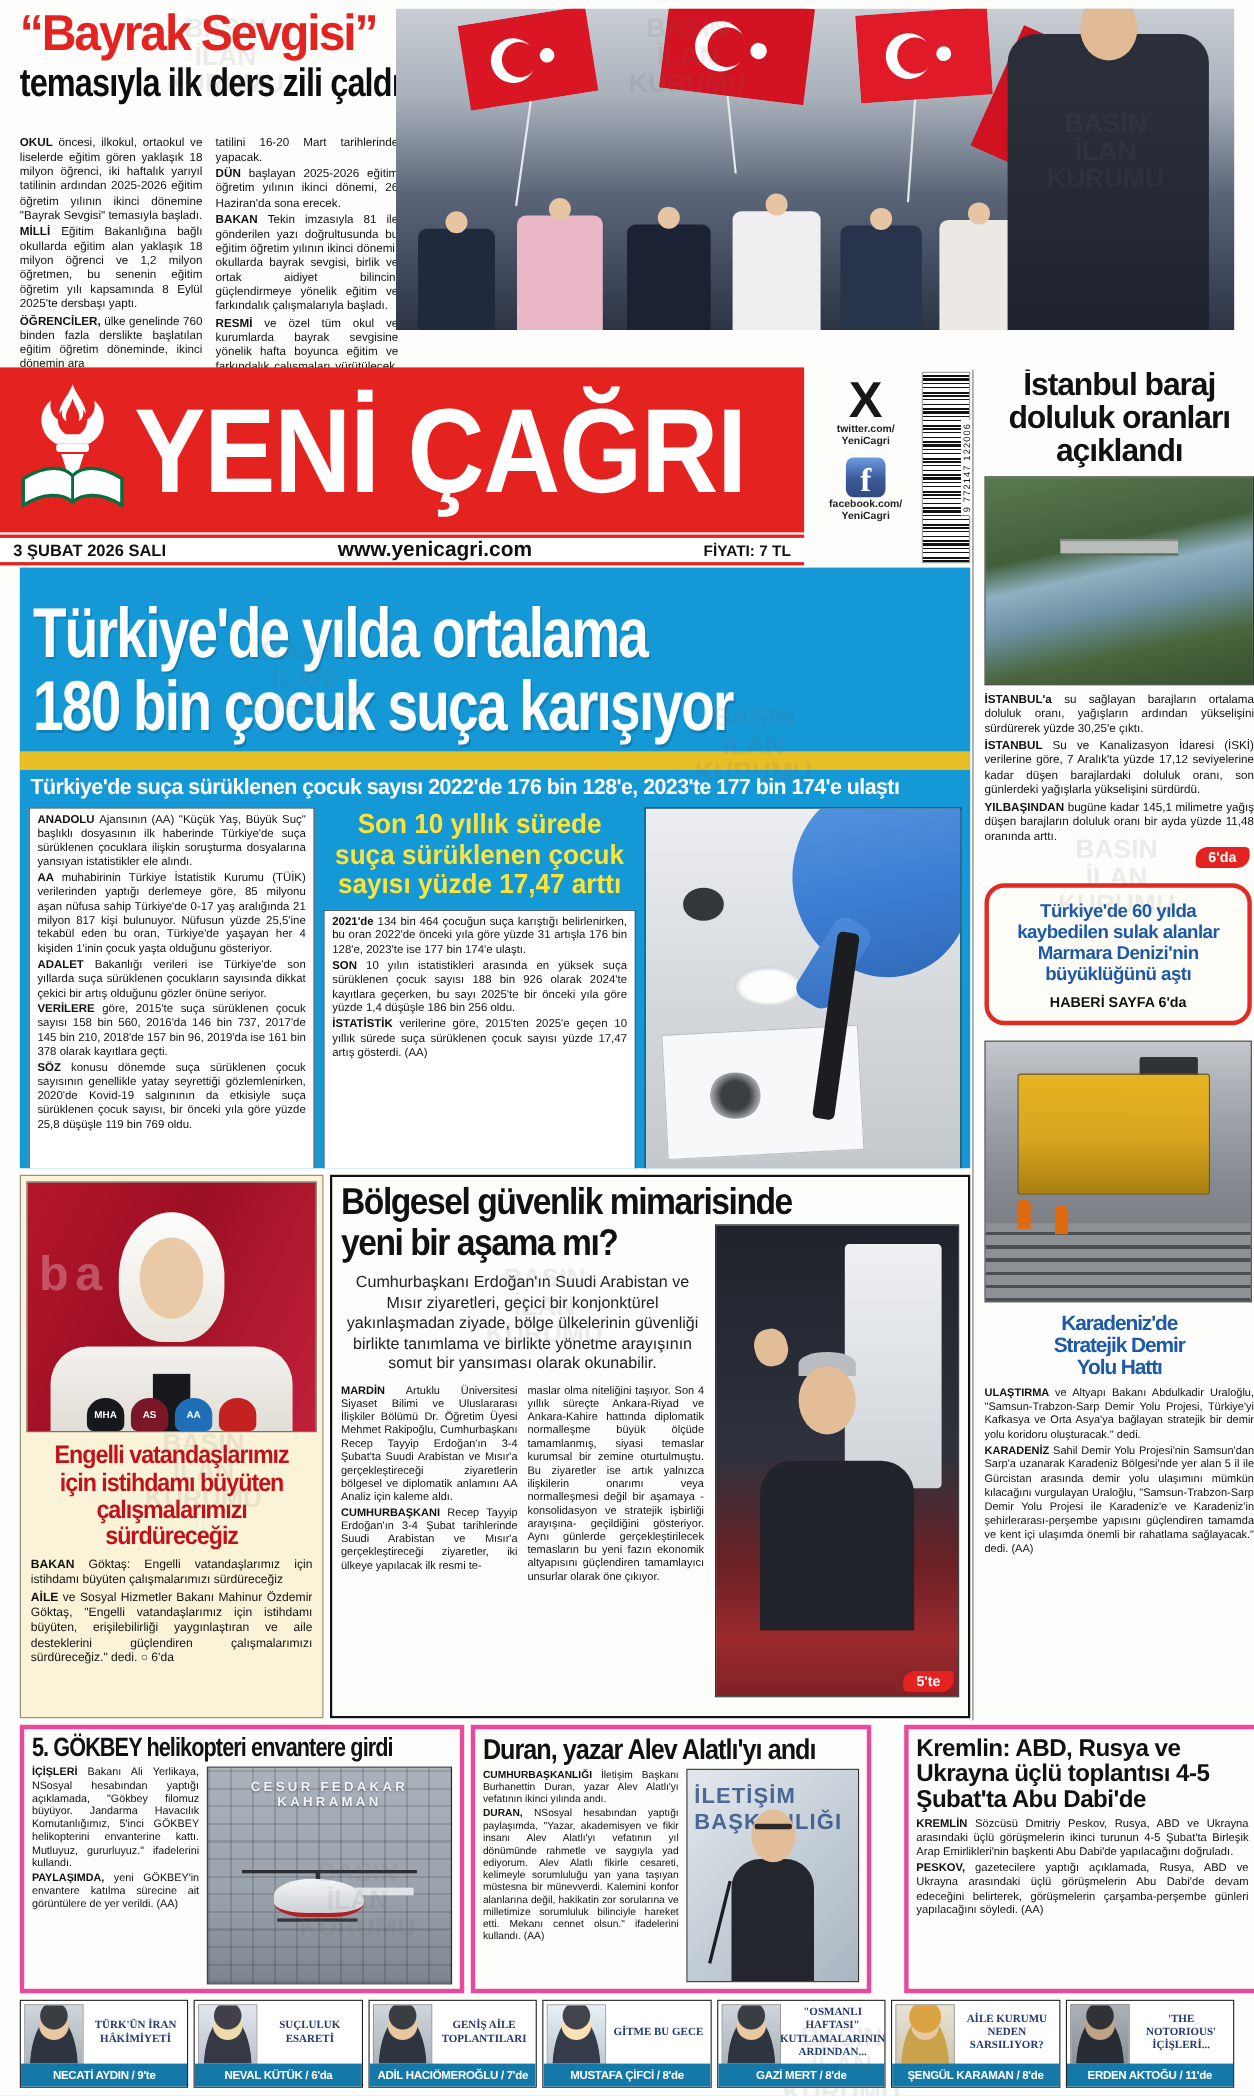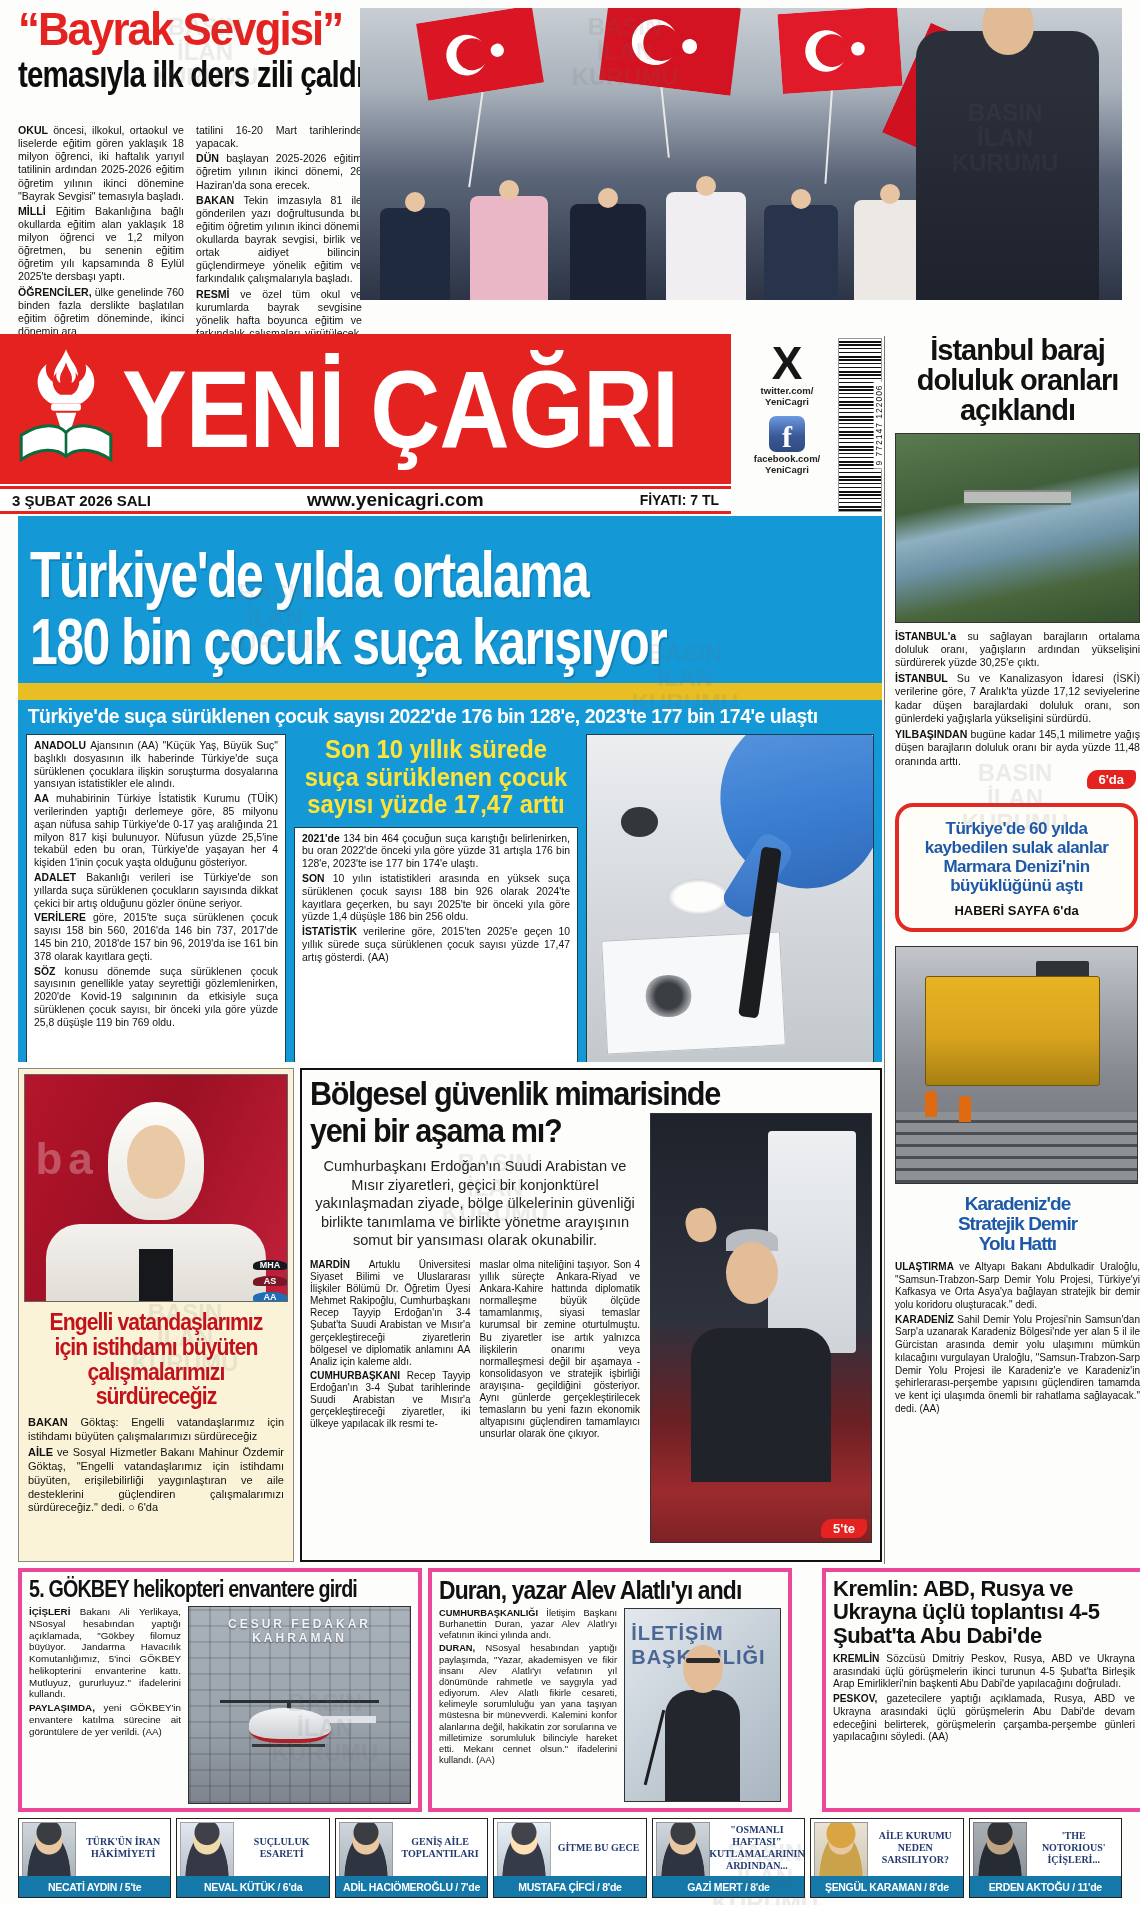--- a/index.html
+++ b/index.html
@@ -117,21 +117,21 @@
   .en-ghost{position:absolute;left:4%;top:26%;width:100%;color:rgba(255,255,255,.28);
      font-size:44px;font-weight:800;letter-spacing:6px;white-space:nowrap;}
   .en-scarf{position:absolute;left:50%;top:12%;transform:translateX(-50%);width:96px;height:118px;
      border-radius:50% 50% 42% 42%;background:linear-gradient(180deg,#fdfdfb,#e9e6df);}
   .en-face{position:absolute;left:50%;top:22%;transform:translateX(-50%);width:58px;height:74px;
      border-radius:50%;background:#eac9a6;}
   .en-jacket{position:absolute;left:50%;bottom:-6%;transform:translateX(-50%);width:84%;height:40%;
      background:linear-gradient(180deg,#f4f2ee,#ddd9d2);border-radius:34px 34px 0 0;}
   .en-shirt{position:absolute;left:50%;bottom:0;transform:translateX(-50%);width:34px;height:52px;background:#17181c;}
   .mics{position:absolute;left:0;bottom:0;width:100%;height:34px;display:flex;align-items:flex-end;
-     justify-content:center;gap:6px;flex-direction:column;}
+     justify-content:center;gap:6px;}
   .mic{width:34px;height:30px;border-radius:50% 50% 20% 20%;color:#fff;font-size:9px;font-weight:800;
      display:flex;align-items:center;justify-content:center;}
   .en-head{color:#c31119;font-weight:800;font-size:23px;line-height:1.08;text-align:center;
      letter-spacing:-1px;margin:8px 2px 7px;}
   .en-text{font-size:11px;line-height:1.26;text-align:justify;padding:0 9px;}
   
   .bolgesel{left:300px;top:1068px;width:582px;height:494px;border:2px solid #111;box-sizing:border-box;
      padding:6px 8px;overflow:hidden;}
   .bg-h{font-size:34px;font-weight:800;line-height:1.02;letter-spacing:-1.5px;}
   .bg-body{display:flex;gap:10px;margin-top:2px;}
@@ -473,21 +473,21 @@
     <div class="kr-text">
         <p><b>KREMLİN </b>Sözcüsü Dmitriy Peskov, Rusya, ABD ve Ukrayna arasındaki üçlü görüşmelerin ikinci turunun 4-5 Şubat'ta Birleşik Arap Emirlikleri'nin başkenti Abu Dabi'de yapılacağını doğruladı.</p>
         <p><b>PESKOV, </b>gazetecilere yaptığı açıklamada, Rusya, ABD ve Ukrayna arasındaki üçlü görüşmelerin Abu Dabi'de devam edeceğini belirterek, görüşmelerin çarşamba-perşembe günleri yapılacağını söyledi. (AA)</p>
       </div>
   </section>
 
   <footer class="abs columnists">
     <div class="cb">
       <div class="cb-photo"></div>
       <div class="cb-title">TÜRK'ÜN İRAN HÂKİMİYETİ</div>
-      <div class="cb-bar">NECATİ AYDIN / 5'te</div>
+      <div class="cb-bar">NECATİ AYDIN / 9'te</div>
     </div>
     <div class="cb">
       <div class="cb-photo"></div>
       <div class="cb-title">SUÇLULUK ESARETİ</div>
       <div class="cb-bar">NEVAL KÜTÜK / 6'da</div>
     </div>
     <div class="cb">
       <div class="cb-photo"></div>
       <div class="cb-title">GENİŞ AİLE TOPLANTILARI</div>
       <div class="cb-bar">ADİL HACIÖMEROĞLU / 7'de</div>

